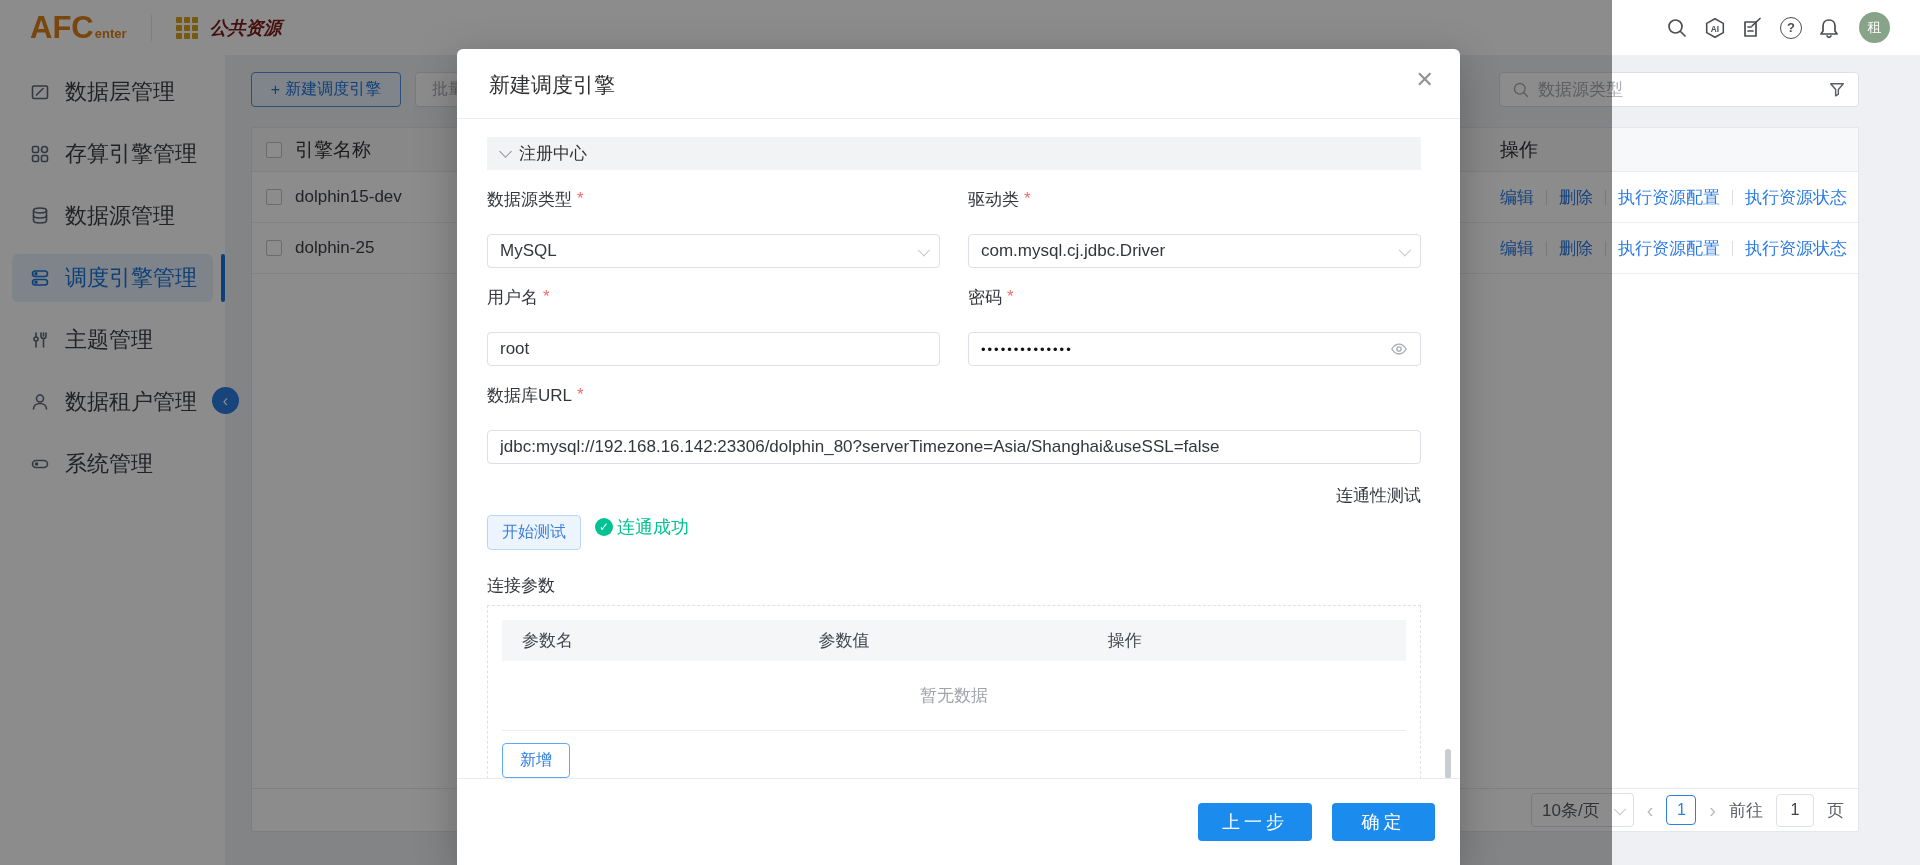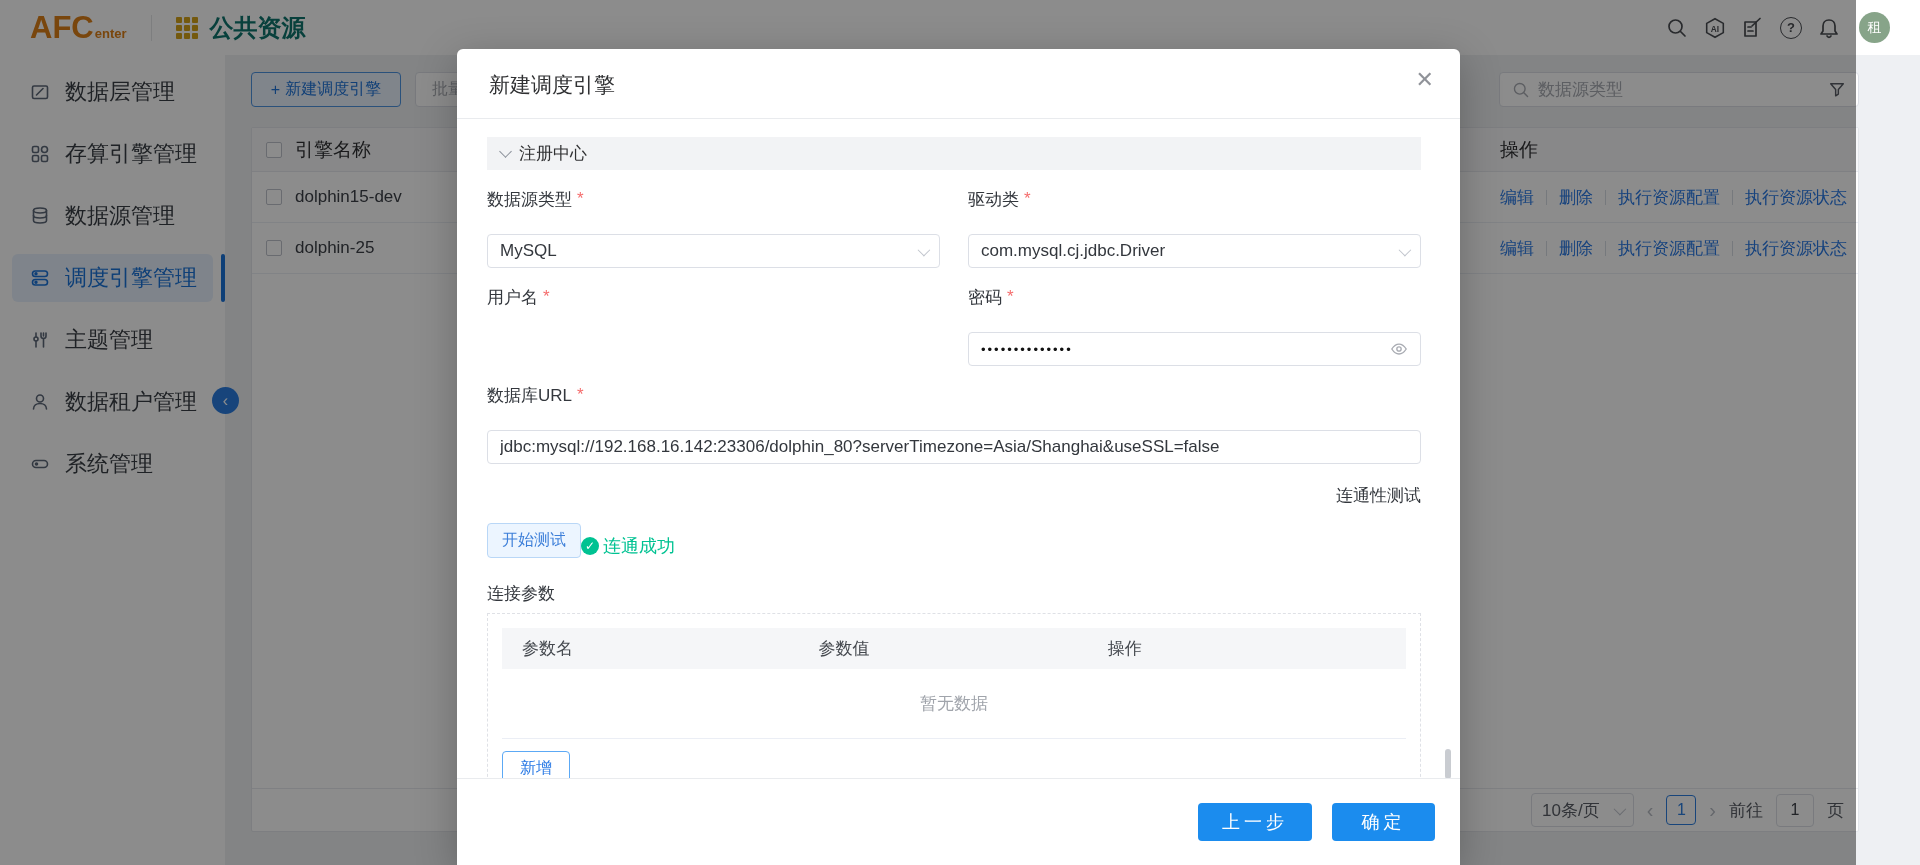--- a/index.html
+++ b/index.html
@@ -1,28 +1,28 @@
 <!DOCTYPE html>
 <html><head>
 <meta charset="utf-8">
 <style>
   * { margin:0; padding:0; box-sizing:border-box; }
   html,body { width:1920px; height:865px; }
   body { font-family:"Liberation Sans","DejaVu Sans",sans-serif; color:#333; background:#eef0f3; overflow:hidden; }
-  .page { position:relative; width:1856px; height:865px; }
+  .page { position:relative; width:1612px; height:865px; }
 
   
   .topbar { position:absolute; left:0; top:0; width:1920px; height:55px; background:#fff; display:flex; align-items:center; padding:0 30px; z-index:2; }
   .logo { display:flex; align-items:baseline; }
   .logo-main { font-size:31px; font-weight:bold; color:#dd8018; letter-spacing:0; }
   .logo-sub { font-size:13px; font-weight:bold; color:#dd8018; margin-left:1px; }
   .topbar-divider { width:1px; height:26px; background:#e3e5e8; margin:0 24px; }
   .grid-icon { display:grid; grid-template-columns:repeat(3,6px); grid-template-rows:repeat(3,6px); gap:2px; margin-right:12px; }
   .grid-icon span { background:#d4a21a; border-radius:1px; }
-  .app-title { font-size:24px; font-weight:bold; color:#0f766e; }
+  .app-title { font-size:18px; font-weight:bold; color:#7f1d1d;font-style:italic; }
   .topbar-spacer { flex:1; }
   .tb-icons { display:flex; align-items:center; gap:14px; }
   .tb-icon { width:24px; height:24px; display:flex; align-items:center; justify-content:center; color:#4a4d52; cursor:pointer; }
   .tb-icon svg { display:block; }
   .help-circle { width:22px; height:22px; border:1.7px solid #4a4d52; border-radius:50%; display:flex; align-items:center; justify-content:center; font-size:13px; font-weight:bold; color:#4a4d52; }
   .avatar { width:31px; height:31px; border-radius:50%; background:#87a489; color:#fff; font-size:14px; display:flex; align-items:center; justify-content:center; margin-left:4px; cursor:pointer; }
 
   
   .sidebar { position:absolute; left:0; top:55px; width:225px; height:810px; background:#fff; z-index:2; }
   .side-item { position:relative; height:48px; margin:0 12px 14px 12px; display:flex; align-items:center; gap:15px; padding-left:18px; border-radius:6px; font-size:22px; color:#3a3f45; cursor:pointer; }
@@ -69,21 +69,21 @@
   .sect-hdr { height:33px; background:#f2f3f5; display:flex; align-items:center; gap:9px; padding-left:14px; font-size:17px; color:#303133; cursor:pointer; }
   .form-row { display:flex; gap:28px; margin-top:18px; }
   .field { flex:1; min-width:0; }
   .f-label { font-size:17px; color:#33373d; height:22px; display:flex; align-items:center; gap:5px; }
   .req { color:#f56c6c; font-size:17px; }
   .f-input { margin-top:24px; height:34px; border:1px solid #dcdfe6; border-radius:4px; background:#fff; display:flex; align-items:center; padding:0 12px; font-size:17px; color:#33373d; position:relative; }
   .f-input .val { flex:1; white-space:nowrap; overflow:hidden; }
   .pwd .val { font-size:13px; letter-spacing:2px; color:#111; }
   .eye { color:#a8abb2; cursor:pointer; display:flex; }
   .single-label { margin-top:20px; font-size:17px; color:#33373d;text-align:right; }
-  .test-row { margin-top:16px; display:flex; align-items:flex-end; }
+  .test-row { margin-top:8px; display:flex; align-items:flex-start; gap:14px; }
   .btn-test { height:35px; width:94px; background:#ecf5ff; border:1px solid #b9d7f7; color:#3d7fd9; border-radius:4px; font-size:16px; display:flex; align-items:center; justify-content:center; cursor:pointer; }
   .success { display:flex; align-items:center; gap:4px; font-size:18px; color:#00c292; }
   .check-circle { width:18px; height:18px; border-radius:50%; background:#00c292; color:#fff; font-size:12px; display:flex; align-items:center; justify-content:center; }
   .params-label { margin-top:24px; font-size:17px; color:#33373d; }
   .params-box { margin-top:8px; height:184px; border:1px dashed #dfe1e6; padding:14px; }
   .p-head { height:41px; background:#f5f6f8; display:flex; align-items:center; font-size:17px; color:#44484e; }
   .p-head .c1 { width:35%; padding-left:20px; }
   .p-head .c2 { width:32%; }
   .p-head .c3 { flex:1; }
   .p-empty { height:70px; display:flex; align-items:center; justify-content:center; font-size:17px; color:#a0a4ab; border-bottom:1px solid #ebeef5; }
@@ -321,20 +321,23 @@
           </div>
         </div>
       </div>
 
       <div class="form-row">
         <div class="field">
           <div class="f-label">
             <span>用户名</span>
               <span class="req">*</span>
           </div>
+          <div class="f-input">
+            <span class="val">root</span>
+          </div>
         </div>
         <div class="field">
           <div class="f-label">
             <span>密码</span>
               <span class="req">*</span>
           </div>
           <div class="f-input pwd">
             <span class="val">••••••••••••••</span>
             <span class="eye">
               <svg width="18" height="18" viewBox="0 0 20 20" style="stroke:#a8abb2;fill:none;stroke-width:1.5">

